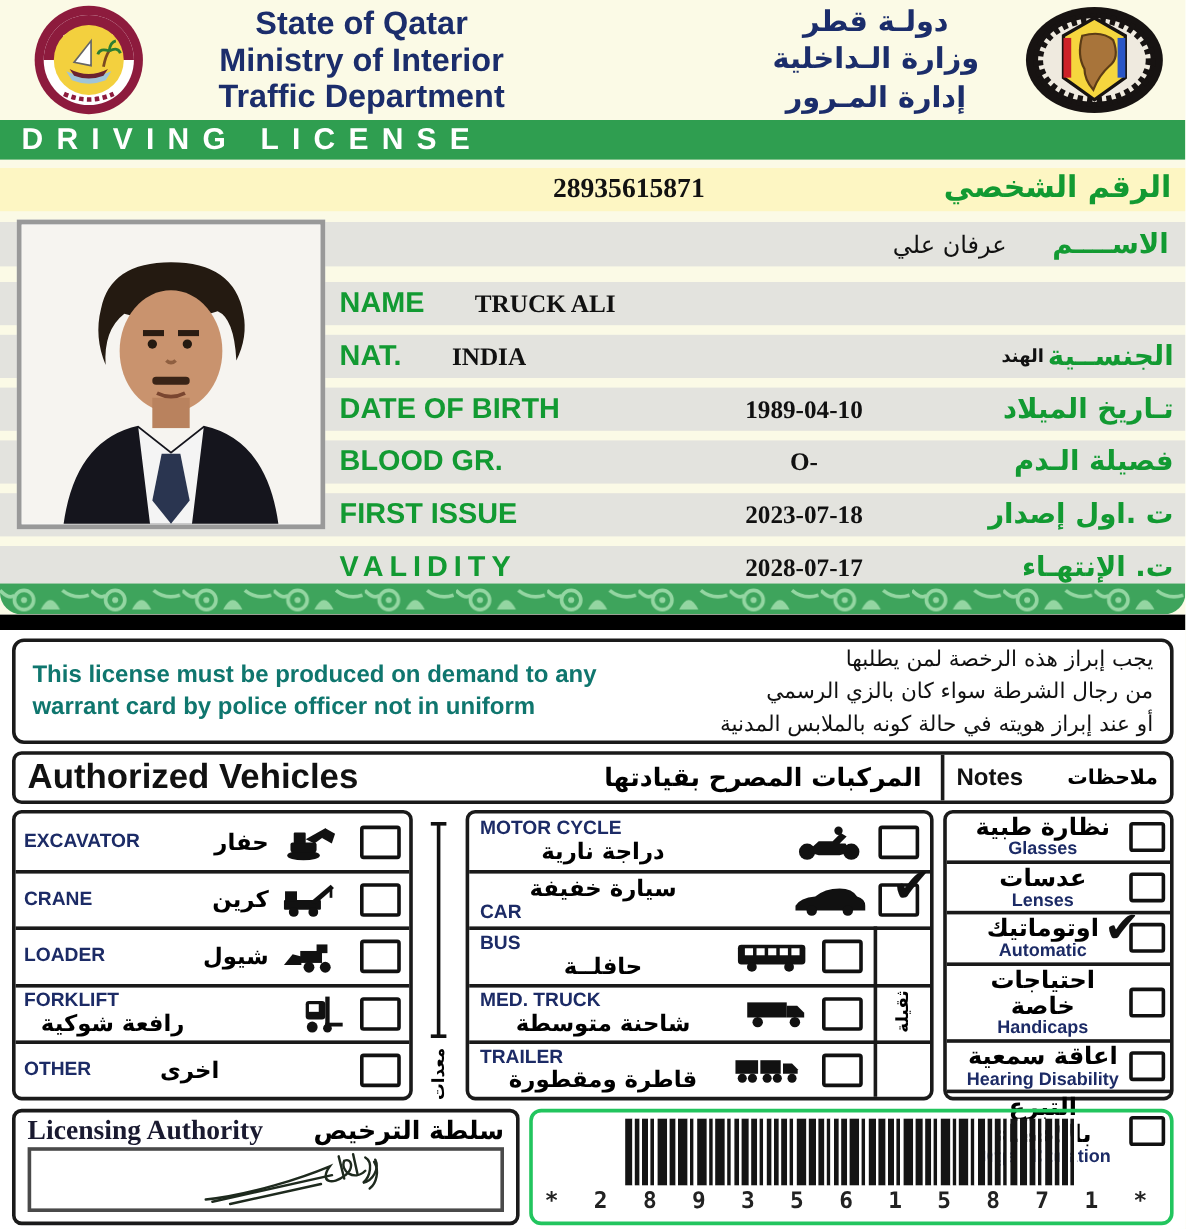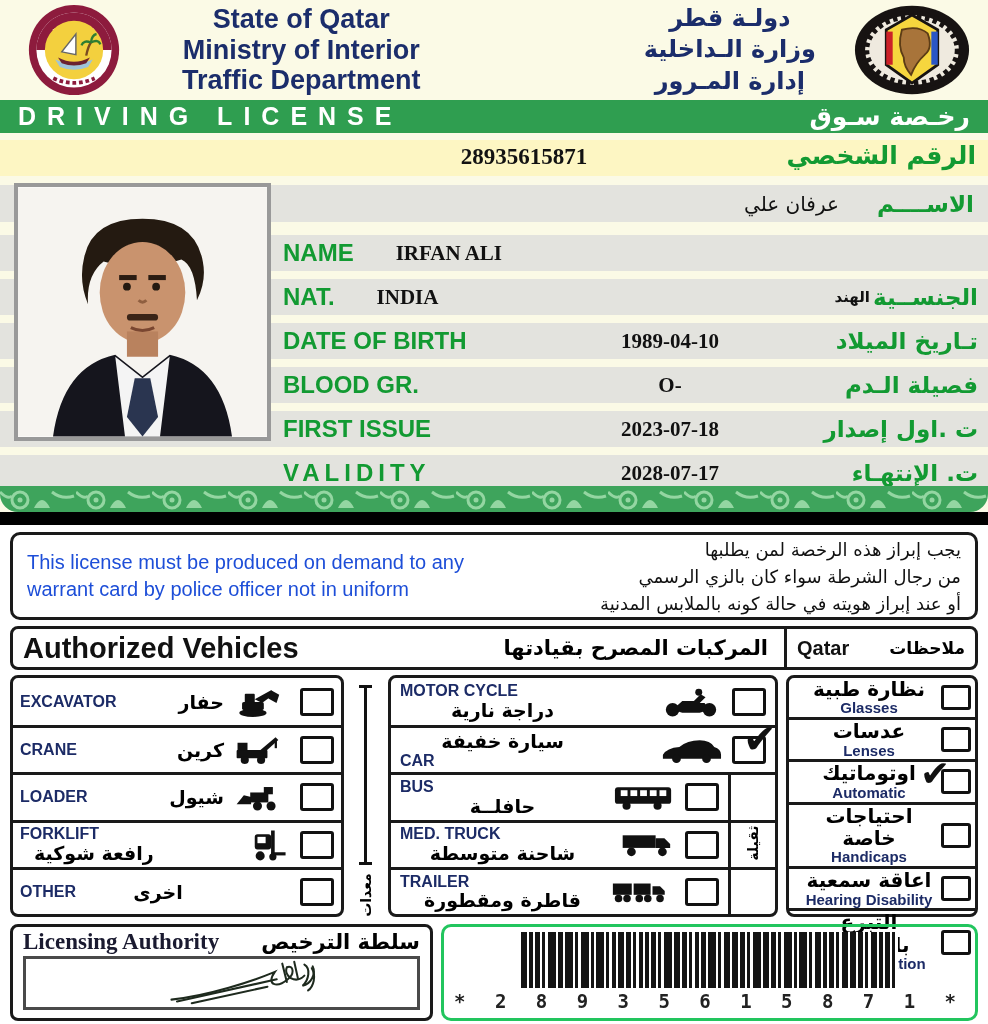--- a/index.html
+++ b/index.html
@@ -37,21 +37,21 @@
 
   .deco-band { position:absolute; left:0; right:0; bottom:0; height:26px; border-radius:0 0 18px 18px; overflow:hidden; }
   .deco-band svg { display:block; width:100%; height:100%; }
 
   
   .separator { height:13px; background:#000; }
 
   
   .back { height:499px; background:#fff; padding:7px 10px 0; }
   .notice { height:88px; border:3px solid #1a1a1a; border-radius:10px; display:flex; align-items:center; justify-content:space-between; padding:4px 14px; }
-  .notice-en { font-size:20px; font-weight:normal; color:#1d4ed8; line-height:1.33; }
+  .notice-en { font-size:20px; font-weight:bold; color:#0f766e; line-height:1.33; }
   .notice-ar { font-size:18px; color:#111; text-align:right; line-height:1.5; font-family:"DejaVu Sans",sans-serif; }
 
   .av-header { margin-top:6px; height:44px; border:3px solid #1a1a1a; border-radius:8px; display:flex; align-items:center; }
   .av-title { padding-left:10px; font-weight:bold; font-size:29px; color:#111; white-space:nowrap; }
   .av-ar { flex:1; text-align:right; padding-right:16px; font-weight:bold; font-size:21px; font-family:"DejaVu Sans",sans-serif; }
   .av-div { width:3px; align-self:stretch; background:#1a1a1a; }
   .av-notes { width:188px; display:flex; align-items:center; justify-content:space-between; padding:0 10px; }
   .av-notes .nen { font-weight:bold; font-size:20px; color:#111; }
   .av-notes .nar { font-weight:bold; font-size:17px; font-family:"DejaVu Sans",sans-serif; }
 
@@ -145,36 +145,35 @@
         <ellipse cx="65" cy="50" rx="51" ry="38" fill="none" stroke="#171312" stroke-width="9" stroke-dasharray="5 4"></ellipse>
         <polygon points="65,12 93,28 93,66 65,86 37,66 37,28" fill="#f6d63e" stroke="#171312" stroke-width="3"></polygon>
         <rect x="37" y="30" width="7" height="36" fill="#cc2128"></rect>
         <rect x="86" y="30" width="7" height="36" fill="#2a56c6"></rect>
         <path d="M54 28 q18 -5 28 4 q6 16 -3 23 q-10 9 -15 22 q-8 -9 -8 -19 q-7 -12 -2 -30 z" fill="#a8743a" stroke="#5c3c16" stroke-width="2"></path>
       </svg>
     </div>
 
     <div class="banner">
       <span class="banner-en">DRIVING LICENSE</span>
-      <span class="banner-ar" dir="rtl">رخـصة سـوق</span>
     </div>
 
     <div class="pn-row">
       <span class="pn-value">28935615871</span>
       <span class="pn-label" dir="rtl">الرقم الشخصي</span>
     </div>
 
     <div class="row name-row">
       <span class="arname" dir="rtl">عرفان علي</span>
       <span class="arlab" style="position:static" dir="rtl">الاســــم</span>
     </div>
 
     <div class="row">
       <span class="lab">NAME</span>
-      <span class="val">IRFAN ALI</span>
+      <span class="val">TRUCK ALI</span>
     </div>
 
     <div class="row">
       <span class="lab">NAT.</span>
       <span class="val">INDIA</span>
       <span class="arval" dir="rtl">الهند</span>
       <span class="arlab" dir="rtl">الجنســية</span>
     </div>
 
     <div class="row">
@@ -250,21 +249,21 @@
         <div>من رجال الشرطة سواء كان بالزي الرسمي</div>
         <div>أو عند إبراز هويته في حالة كونه بالملابس المدنية</div>
       </div>
     </div>
 
     <div class="av-header">
       <span class="av-title">Authorized Vehicles</span>
       <span class="av-ar" dir="rtl">المركبات المصرح بقيادتها</span>
       <span class="av-div"></span>
       <span class="av-notes">
-        <span class="nen">Qatar</span>
+        <span class="nen">Notes</span>
         <span class="nar" dir="rtl">ملاحظات</span>
       </span>
     </div>
 
     <div class="veh">
 
       <div class="eq-box">
         <div class="eq-row">
           <span class="eq-en">EXCAVATOR</span>
           <span class="eq-ar" dir="rtl">حفار</span>

